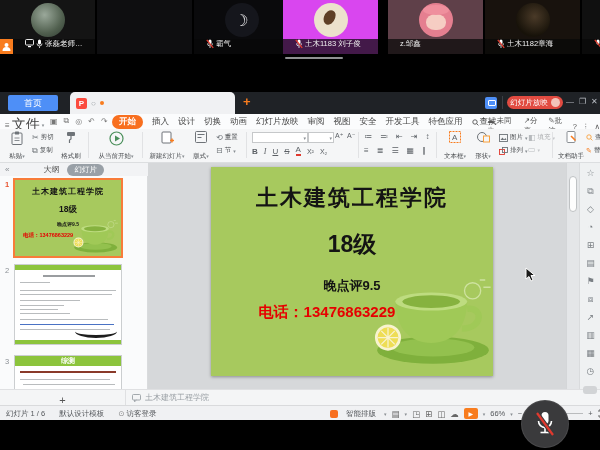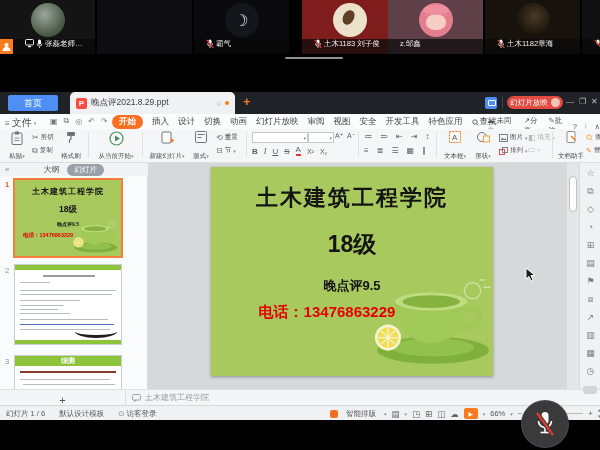--- a/index.html
+++ b/index.html
@@ -7,21 +7,21 @@
           font-family:"Liberation Sans","DejaVu Sans",sans-serif;-webkit-font-smoothing:antialiased;}
   .abs{position:absolute;}
   
   .tile{position:absolute;top:0;height:54px;width:95px;overflow:hidden;}
   .av{position:absolute;left:50%;top:3px;transform:translateX(-50%);width:34px;height:34px;border-radius:50%;}
   .tlabel{position:absolute;left:0;right:0;bottom:0;height:15px;display:flex;align-items:stretch;}
   .tlabel .bar{display:flex;align-items:flex-start;gap:2px;padding:0 12px;background:rgba(8,8,8,.72);
                color:#f0f0f0;font-size:7.5px;white-space:nowrap;overflow:hidden;}
   .tname{overflow:hidden;text-overflow:ellipsis;white-space:nowrap;}
   
-  .wtxt{font-size:10px;color:#454545;white-space:nowrap;}
+  .wtxt{font-size:14px;color:#454545;white-space:nowrap;}
   .mtab{font-size:8.5px;color:#454545;white-space:nowrap;cursor:default;}
   .caret{font-size:5px;color:#8a8f94;}
   .vdiv{position:absolute;top:132px;height:26px;width:1px;background:#e1e2e4;}
   .rlb{font-size:6.5px;color:#4a4d50;text-align:center;white-space:nowrap;line-height:1;}
   .rbtn{display:flex;flex-direction:column;align-items:center;justify-content:space-between;}
   .rsm{display:flex;align-items:center;gap:2px;font-size:6.5px;color:#4a4d50;white-space:nowrap;}
   .gly{color:#6e7378;line-height:1;}
   .inp{background:#fff;border:1px solid #c6c8ca;height:9px;display:flex;align-items:center;
        justify-content:flex-end;padding:0 1px;}
   .fx2{display:flex;align-items:center;gap:7px;}
@@ -88,21 +88,21 @@
               <rect x="2.5" y="0.5" width="3" height="5" rx="1.5" fill="#fff"></rect>
               <path d="M1.5 4.5 a2.5 2.5 0 0 0 5 0" stroke="#fff" fill="none" stroke-width="0.8"></path>
               <line x1="4" y1="7.5" x2="4" y2="9" stroke="#fff" stroke-width="0.8"></line>
               <line x1="0.8" y1="0.8" x2="7.2" y2="8.8" stroke="#e33b2e" stroke-width="1.3"></line>
             </svg></span>
       <span class="tname">霸气</span>
     </div>
       </div>
   </div>
 
-  <div class="tile" style="left:302px;background:#7f1d1d">
+  <div class="tile" style="left:283px;background:#d946ef">
     <div class="av" style="background:#ece2cc;overflow:hidden">
       <div style="position:absolute;left:10px;top:7px;width:11px;height:15px;background:#5f4026;border-radius:60% 40% 55% 45%;transform:rotate(18deg)"></div>
     </div>
     <div class="tlabel">
         <div class="bar" style="flex:1">
       <span><svg width="8" height="10">
               <rect x="2.5" y="0.5" width="3" height="5" rx="1.5" fill="#fff"></rect>
               <path d="M1.5 4.5 a2.5 2.5 0 0 0 5 0" stroke="#fff" fill="none" stroke-width="0.8"></path>
               <line x1="4" y1="7.5" x2="4" y2="9" stroke="#fff" stroke-width="0.8"></line>
               <line x1="0.8" y1="0.8" x2="7.2" y2="8.8" stroke="#e33b2e" stroke-width="1.3"></line>
@@ -154,21 +154,20 @@
   <div class="abs" style="left:285px;top:57px;width:58px;height:2px;background:#8f9092;border-radius:1px"></div>
 
   <div class="abs" style="left:0;top:92px;width:600px;height:328px;background:#fff"></div>
 
   <div class="abs" style="left:0;top:92px;width:600px;height:22px;background:#1f2226"></div>
   <div class="abs" style="left:8px;top:95px;width:50px;height:16px;background:#4e8ff7;border-radius:2px;color:#fff;font-size:9px;display:flex;align-items:center;justify-content:center">
       <span>首页</span>
     </div>
   <div class="abs" style="left:70px;top:92px;width:165px;height:22px;background:#f0f1f3;border-radius:5px 5px 0 0;display:flex;align-items:center;gap:4px;padding:0 6px;box-sizing:border-box">
     <span style="width:11px;height:11px;background:#fb4b3e;border-radius:2px;color:#fff;font-size:8px;font-weight:bold;display:inline-flex;align-items:center;justify-content:center">P</span>
-    <span style="font-size:8.5px;color:#3d4146;overflow:hidden;white-space:nowrap;flex:1">晚点评2021.8.29.ppt</span>
     <span style="font-size:8px;color:#9aa0a5">○</span>
     <span style="width:4px;height:4px;background:#f87c1e;border-radius:50%"></span>
   </div>
   <div class="abs" style="left:243px;top:94px;color:#f87c1e;font-size:13px;font-weight:bold">+</div>
   <div class="abs" style="left:485px;top:97px;width:12px;height:12px;background:#4e8ff7;border-radius:2px">
       <span style="position:absolute;left:3px;top:3px;width:6px;height:4px;border:1px solid #fff;border-radius:1px"></span>
     </div>
   <div class="abs" style="left:502px;top:96px;width:1px;height:13px;background:#3a3f45"></div>
   <div class="abs" style="left:507px;top:96px;width:56px;height:13px;background:#e14b41;border-radius:7px;display:flex;align-items:center;justify-content:center;gap:3px">
     <span style="color:#fff;font-size:7.5px">幻灯片放映</span>

